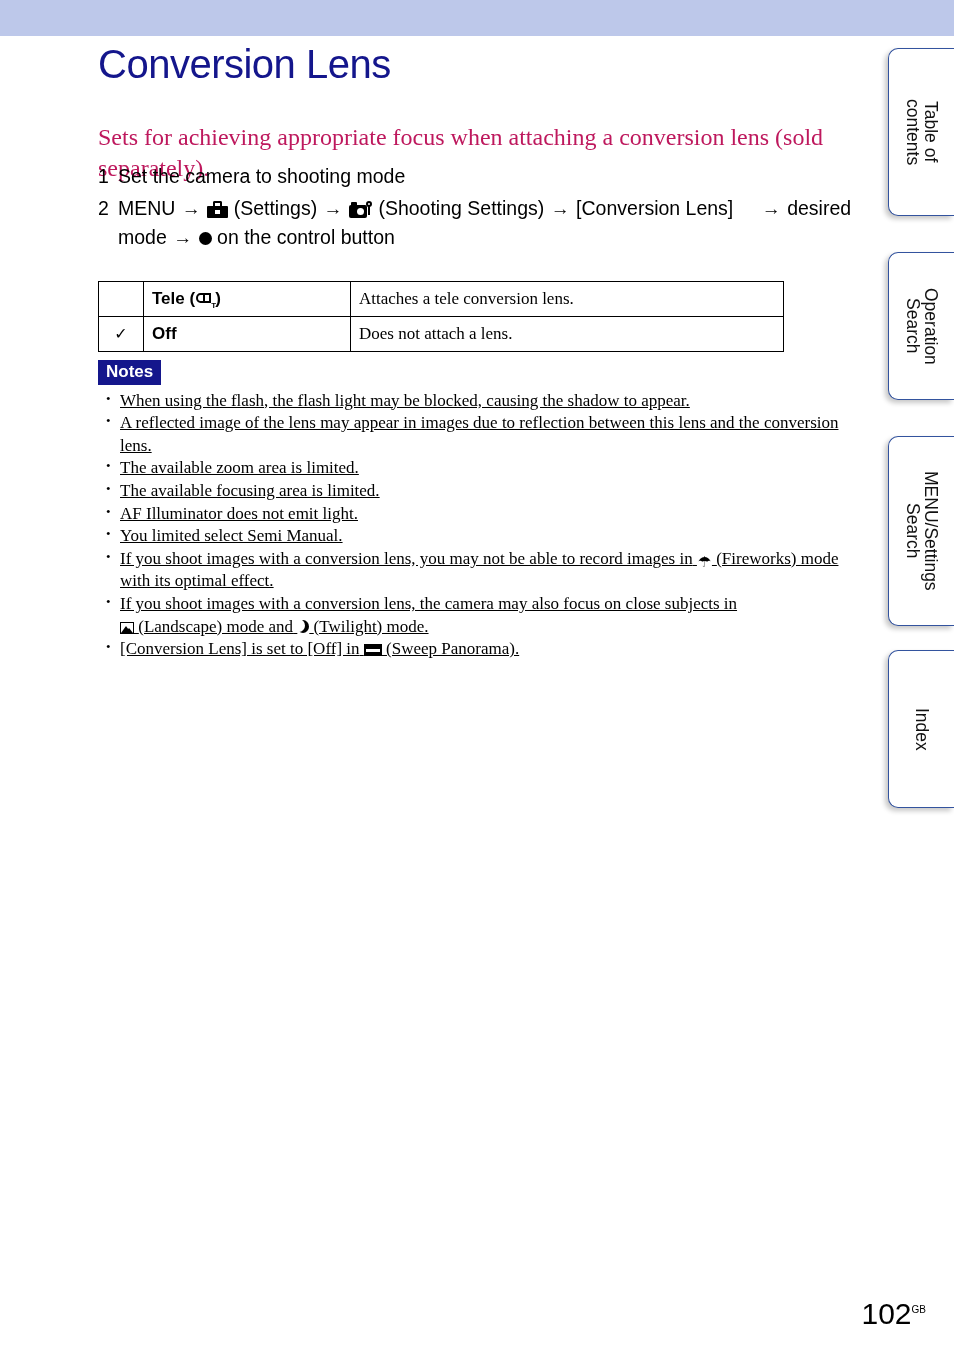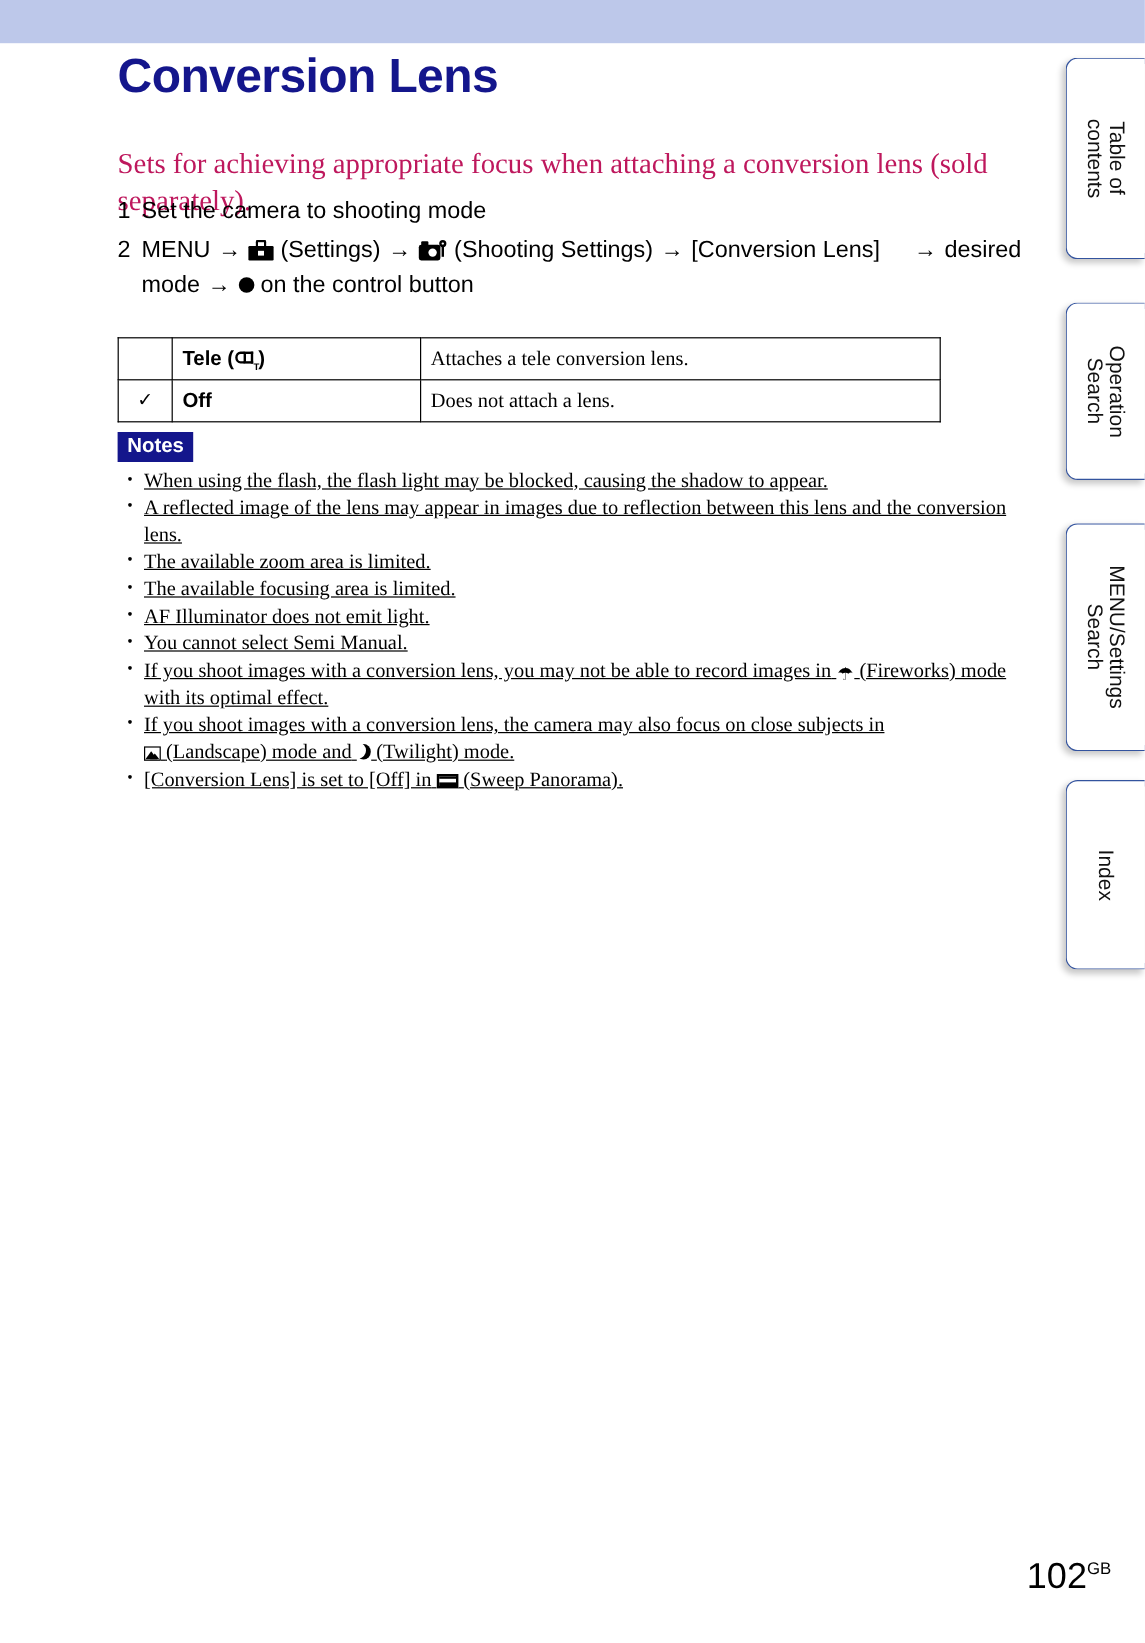--- a/index.html
+++ b/index.html
@@ -35,21 +35,21 @@
 
   .content {
     position: absolute;
     left: 98px;
     top: 0px;
     width: 760px;
   }
 
   h1.title {
     font-family: "Liberation Sans", sans-serif;
-    font-weight: bold;
+    font-weight: normal;
     font-size: 40px;
     color: #14168c;
     margin: 0;
     padding: 0;
     letter-spacing: -0.5px;
     line-height: 1.0;
     position: absolute;
     top: 8px;
     left: 0;
   }
@@ -377,21 +377,21 @@
   
   .page-num {
     position: absolute;
     right: 28px;
     bottom: 38px;
     font-family: "Liberation Sans", sans-serif;
     font-size: 30px;
     color: #000;
   }
   .page-num sup {
-    font-size: 14px;
+    font-size: 10px;
     vertical-align: super;
   }
 </style>
 </head>
 <body>
 
 <div class="top-band"></div>
 
 <div class="page">
 
@@ -458,21 +458,21 @@
     </table>
 
     <div class="notes-wrap">
       <div class="notes-badge">Notes</div>
       <ul class="notes">
         <li>When using the flash, the flash light may be blocked, causing the shadow to appear.</li>
         <li>A reflected image of the lens may appear in images due to reflection between this lens and the conversion lens.</li>
         <li>The available zoom area is limited.</li>
         <li>The available focusing area is limited.</li>
         <li>AF Illuminator does not emit light.</li>
-        <li>You cannot select Semi Manual.</li>
+        <li>You limited select Semi Manual.</li>
         <li>
           <span>If you shoot images with a conversion lens, you may not be able to record images in</span>
           <span class="ic ic-fire">☂</span>
           <span>(Fireworks) mode with its optimal effect.</span>
         </li>
         <li>
           <span>If you shoot images with a conversion lens, the camera may also focus on close subjects in</span><br>
           <span class="ic ic-land"><span class="mtn"></span><span class="mtn2"></span></span>
           <span>(Landscape) mode and</span>
           <span class="ic ic-moon"><span class="m-out"></span><span class="m-cut"></span></span>

